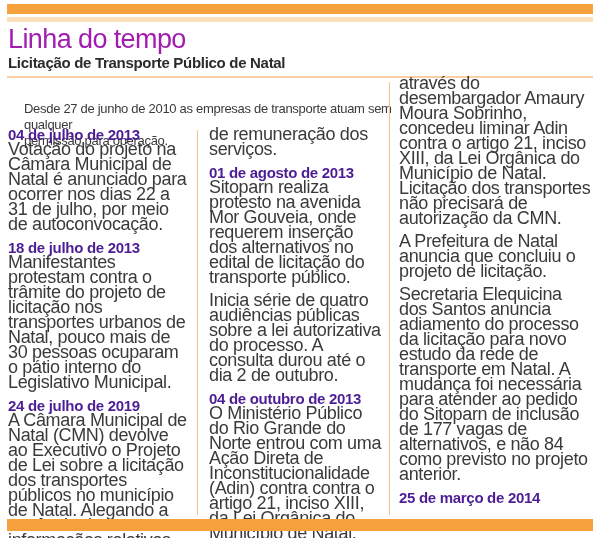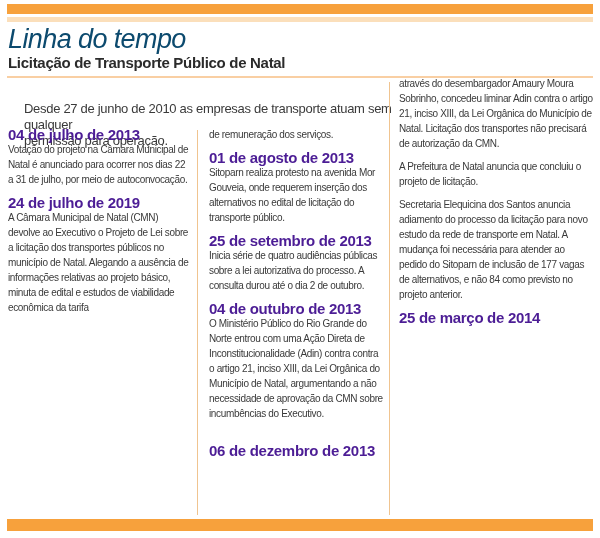--- a/index.html
+++ b/index.html
@@ -13,22 +13,22 @@
   .bar-top{
     position:absolute;left:7px;right:7px;top:4px;height:10px;
     background:#F7A13C;
   }
   .strip-top{
     position:absolute;left:7px;right:7px;top:17px;height:5px;
     background:#FBDFBB;
   }
   .title{
     position:absolute;left:8px;top:25px;
-    font-size:27px;font-weight:400;color:#0c4a6e;
-    letter-spacing:-0.6px;margin:0;line-height:28px;font-style:italic;
+    font-size:27px;font-weight:400;color:#a21caf;
+    letter-spacing:-0.6px;margin:0;line-height:28px;
   }
   .subtitle{
     position:absolute;left:8px;top:55px;
     font-size:15px;font-weight:700;color:#2b2b2b;
     letter-spacing:-0.3px;margin:0;line-height:16px;text-align:center;
   }
   .header-rule{
     position:absolute;left:7px;right:7px;top:76px;height:2px;
     background:#F9CFA3;
   }
@@ -47,21 +47,21 @@
   }
   .col-1{left:8px;top:127px;width:184px;}
   .col-2{left:209px;top:127px;width:176px;}
   .col-3{left:399px;top:76px;width:194px;}
   .entry{margin:0 0 8px 0;}
   .entry h3{
     margin:0;font-size:15px;font-weight:700;color:#4c1d95;
     line-height:15px;letter-spacing:-0.3px;
   }
   .entry p{
-    margin:0;font-size:10px;font-weight:400;color:#3a3a3a;
+    margin:0;font-size:18px;font-weight:400;color:#3a3a3a;
     line-height:15px;letter-spacing:-0.35px;
   }
   .gap-large{margin-top:22px;}
   .bar-bottom{
     position:absolute;left:7px;right:7px;top:519px;height:12px;
     background:#F7A13C;
   }
 </style>
 </head>
 <body>
@@ -81,35 +81,38 @@
 
   <div class="divider divider-1"></div>
   <div class="divider divider-2"></div>
 
   <div class="col col-1">
     <div class="entry">
       <h3>04 de julho de 2013</h3>
       <p>Votação do projeto na Câmara Municipal de Natal é anunciado para ocorrer nos dias 22 a 31 de julho, por meio de autoconvocação.</p>
     </div>
     <div class="entry">
+      <h3>18 de julho de 2013</h3>
+      <p>Manifestantes protestam contra o trâmite do projeto de licitação nos transportes urbanos de Natal, pouco mais de 30 pessoas ocuparam o pátio interno do Legislativo Municipal.</p>
+    </div>
+    <div class="entry">
       <h3>24 de julho de 2019</h3>
       <p>A Câmara Municipal de Natal (CMN) devolve ao Executivo o Projeto de Lei sobre a licitação dos transportes públicos no município de Natal. Alegando a ausência de informações relativas ao projeto básico, minuta de edital e estudos de viabilidade econômica da tarifa</p>
     </div>
   </div>
 
   <div class="col col-2">
     <div class="entry">
       <p>de remuneração dos serviços.</p>
     </div>
     <div class="entry">
       <h3>01 de agosto de 2013</h3>
       <p>Sitoparn realiza protesto na avenida Mor Gouveia, onde requerem inserção dos alternativos no edital de licitação do transporte público.</p>
     </div>
     <div class="entry">
-      <h3>25 de setembro de 2013</h3>
       <p>Inicia série de quatro audiências públicas sobre a lei autorizativa do processo. A consulta durou até o dia 2 de outubro.</p>
     </div>
     <div class="entry">
       <h3>04 de outubro de 2013</h3>
       <p>O Ministério Público do Rio Grande do Norte entrou com uma Ação Direta de Inconstitucionalidade (Adin) contra contra o artigo 21, inciso XIII, da Lei Orgânica do Município de Natal, argumentando a não necessidade de aprovação da CMN sobre incumbências do Executivo.</p>
     </div>
     <div class="entry gap-large">
       <h3>06 de dezembro de 2013</h3>
 
     </div>

